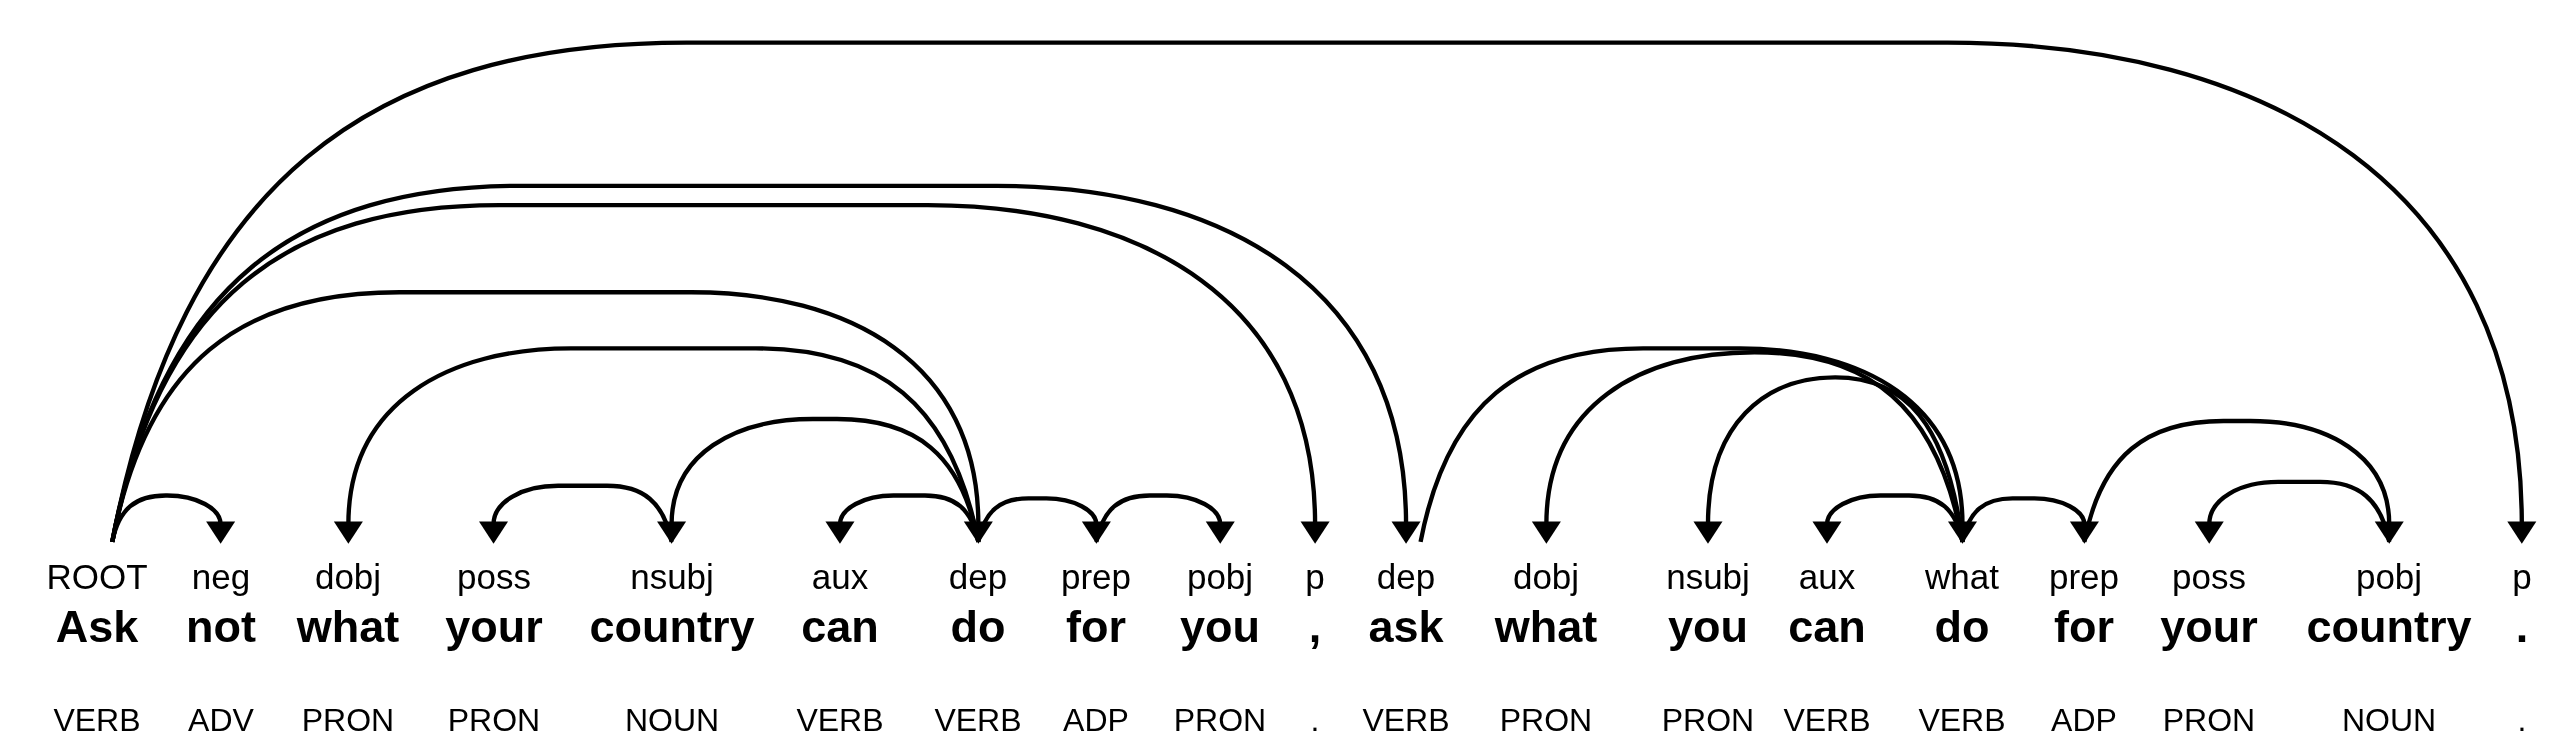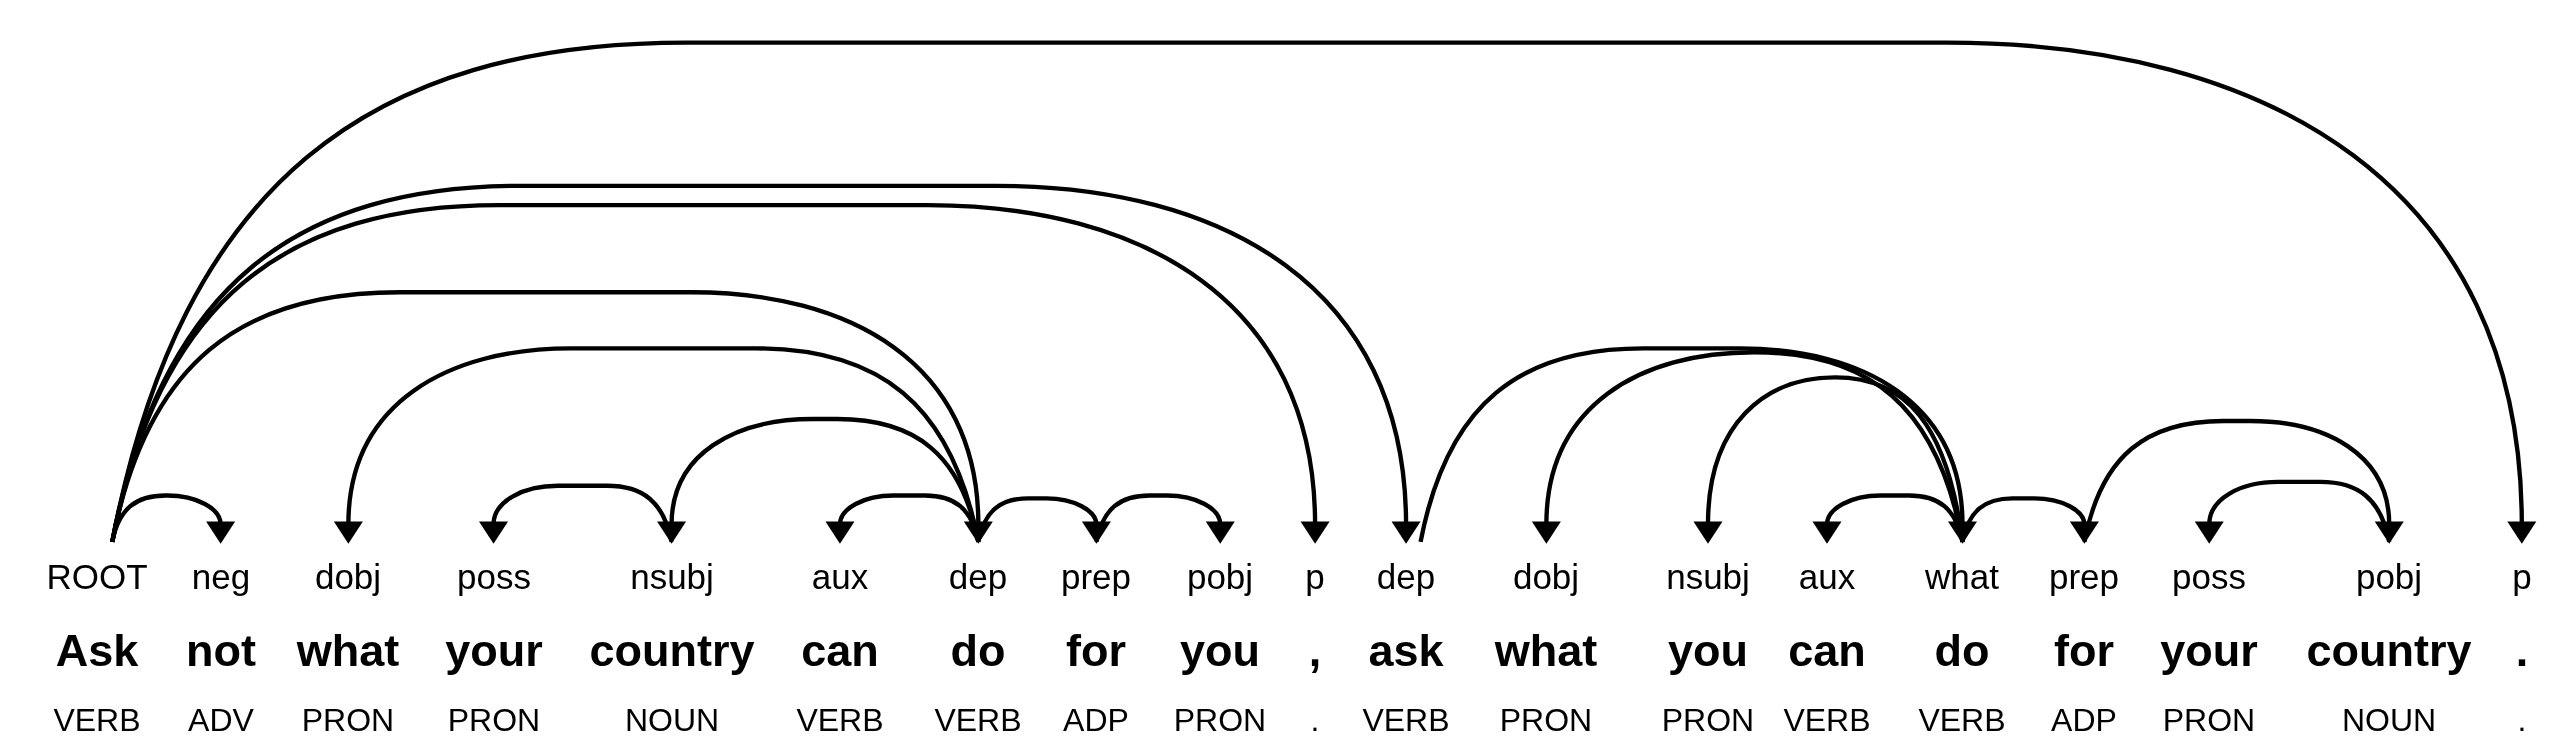--- a/index.html
+++ b/index.html
@@ -16,21 +16,21 @@
   .tok > div {
     position: absolute;
     left: 0;
     transform: translateX(-50%);
     white-space: nowrap;
     text-align: right;
     color: #000000;
     line-height: 1;
   }
   .rel  { top: 559px; font-size: 35px; font-weight: 400; }
-  .word { top: 604px; font-size: 45px; font-weight: 700; margin-top: 24px; }
+  .word { top: 604px; font-size: 45px; font-weight: 700; }
   .pos  { top: 704px; font-size: 32px; font-weight: 400; }
   path.arc { fill: none; }
 </style>
 </head>
 <body>
 
 <div class="stage">
   <svg id="arc-canvas" width="2576" height="750" viewBox="0 0 2662 775">
       <path d="M 116 560 C 122.624 525.44, 140.84 512, 171.2 512 L 172.8 512 C 203.16 512, 228 525.44, 228 542" class="arc" stroke="#000000" stroke-width="4.5"></path>
       <polygon points="213,539 243,539 228,562" fill="#000000"></polygon>

